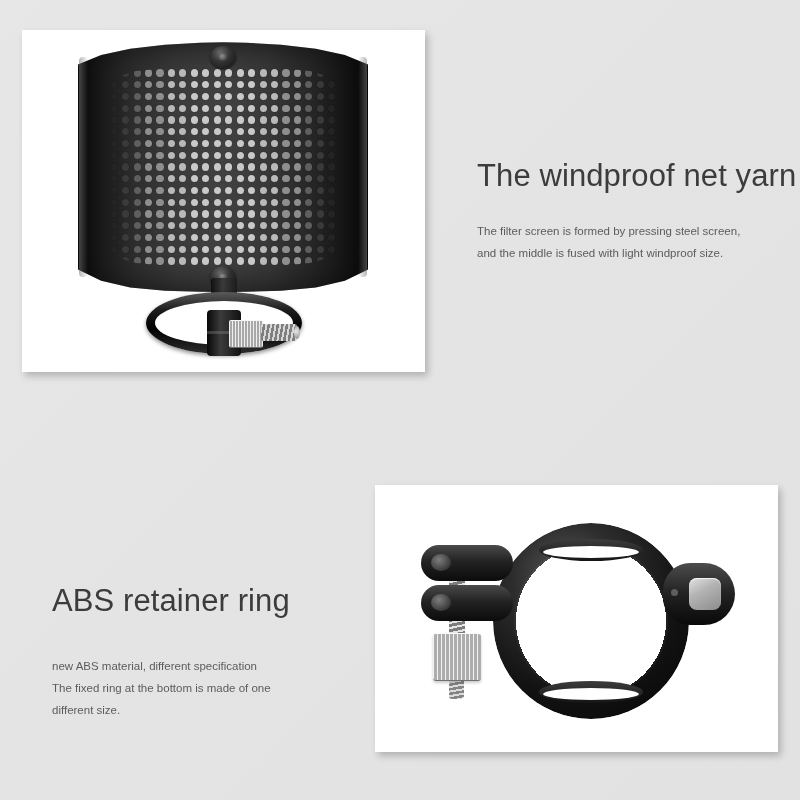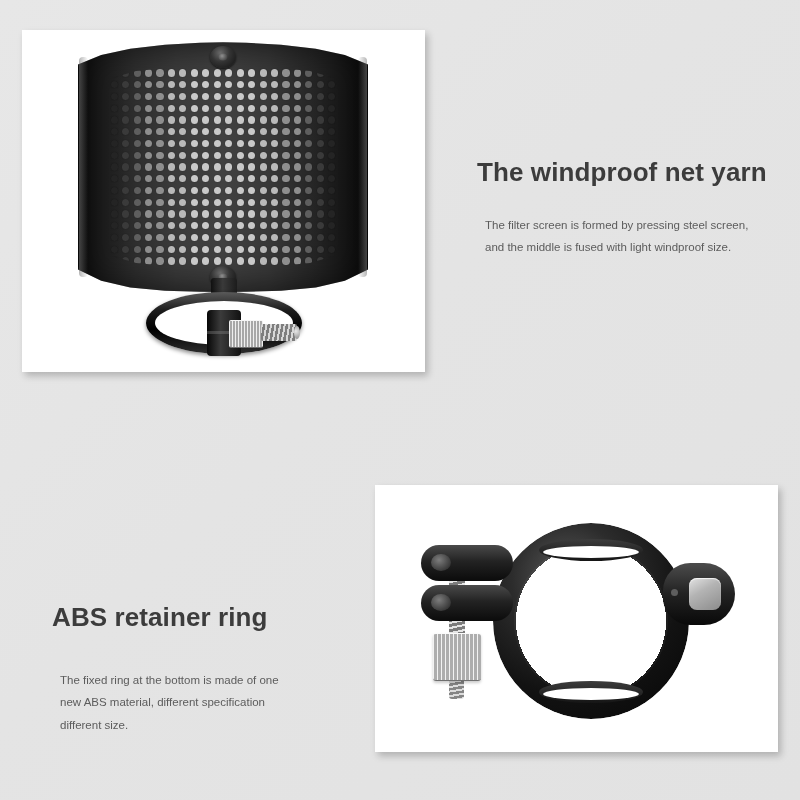--- a/index.html
+++ b/index.html
@@ -37,39 +37,39 @@
   #panel-ring {
     left: 375px;
     top: 485px;
     width: 403px;
     height: 267px;
   }
 
   
   .text-block { position: absolute; }
   #text-windproof { left: 477px; top: 158px; width: 300px; }
-  #text-retainer  { left: 52px;  top: 603px; width: 290px; }
+  #text-retainer  { left: 52px;  top: 583px; width: 290px; }
 
   .heading {
-    font-size: 26px;
-    font-weight: 700;
+    font-size: 31px;
+    font-weight: 400;
     color: #3c3c3c;
     letter-spacing: 0.1px;
     margin: 0 0 26px 0;
     line-height: 1.15;
     white-space: nowrap;
   }
   #text-retainer .heading { margin-bottom: 36px; }
 
   .body-text {
     font-size: 11.5px;
     font-weight: 400;
     color: #5c5c5c;
     line-height: 1.95;
-    margin: 8px;
+    margin: 0;
   }
   .body-text .ln { display: block; }
 
   
   .shield-stage {
     position: absolute;
     inset: 0;
   }
 
   
@@ -790,22 +790,22 @@
     <h2 class="heading">The windproof net yarn</h2>
     <p class="body-text">
       <span class="ln">The filter screen is formed by pressing steel screen,</span>
       <span class="ln">and the middle is fused with light windproof size.</span>
     </p>
   </div>
 
   <div class="text-block" id="text-retainer">
     <h2 class="heading">ABS retainer ring</h2>
     <p class="body-text">
+      <span class="ln">new ABS material, different specification</span>
       <span class="ln">The fixed ring at the bottom is made of one</span>
-      <span class="ln">new ABS material, different specification</span>
       <span class="ln">different size.</span>
     </p>
   </div>
 
   <div class="photo-panel" id="panel-ring">
     <div class="ring-stage">
 
       <div class="c-ring">
         <div class="outer"></div>
         <div class="inner-shadow"></div>

